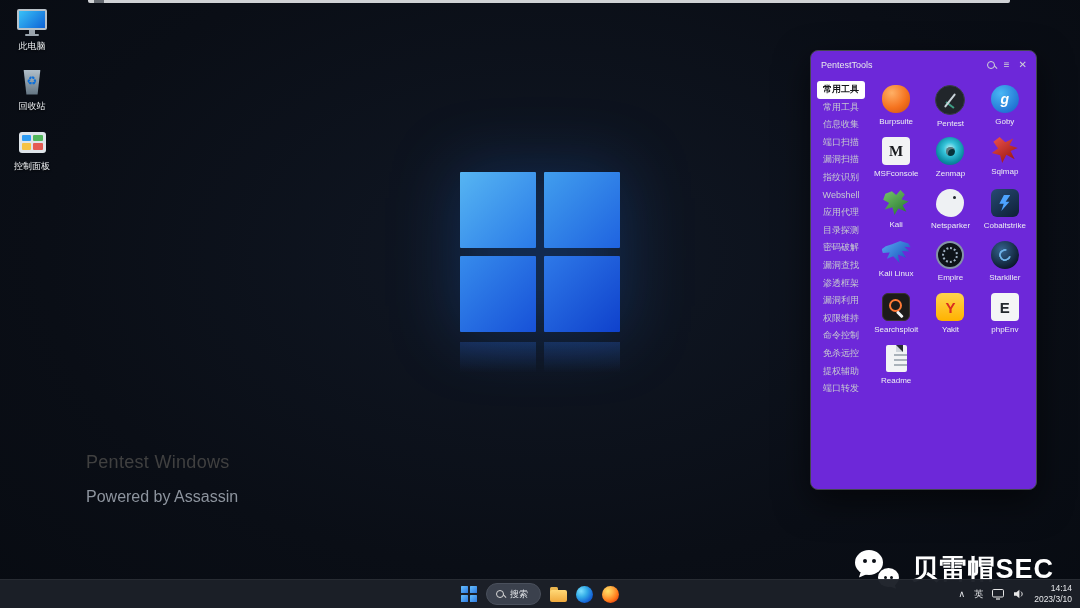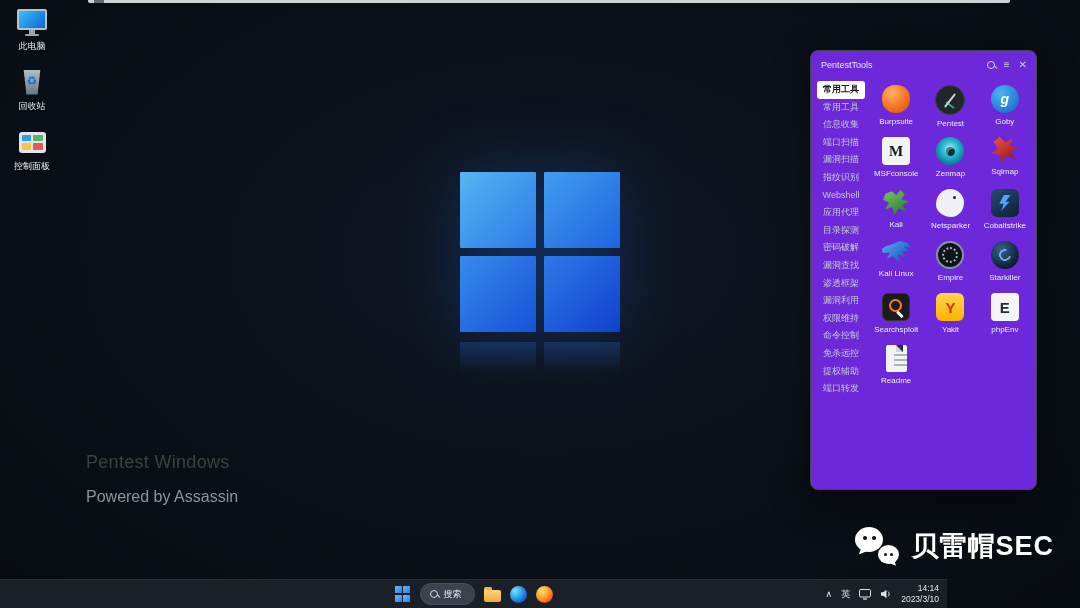--- a/index.html
+++ b/index.html
@@ -85,35 +85,35 @@
   .ti-searchsploit::after{content:'';position:absolute;bottom:5px;right:5px;width:8px;height:2.5px;background:#f2f4f6;transform:rotate(45deg);border-radius:1px}
   .ti-yakit{background:linear-gradient(180deg,#ffd44d,#ffb200);border-radius:6px}
   .ti-yakit .glyph{color:#d92e20;font-size:15px;font-weight:900}
   .ti-phpenv{background:#f4f5f6;border-radius:4px}
   .ti-phpenv .glyph{color:#24292e;font-size:15px;font-weight:800}
   .ti-readme{width:21px;height:27px;background:#f2f3f5;border-radius:2px}
   .ti-readme::before{content:'';position:absolute;top:0;right:3.5px;width:0;height:0;border-top:7px solid #272b33;border-left:7px solid #cfd5db}
   .ti-readme::after{content:'';position:absolute;left:8px;top:9px;width:13px;height:2px;background:#aab2ba;box-shadow:0 5px 0 #aab2ba,0 10px 0 #aab2ba}
 
   
-  .watermark{position:absolute;right:26px;bottom:44px;display:flex;align-items:center;gap:10px}
+  .watermark{position:absolute;right:26px;bottom:21px;display:flex;align-items:center;gap:10px}
   .wc-logo{position:relative;width:46px;height:37px}
   .wc-big{position:absolute;left:0;top:0;width:28px;height:25px;background:#fff;border-radius:50%}
   .wc-big::after{content:'';position:absolute;left:4px;bottom:-4px;width:7px;height:7px;background:#fff;transform:rotate(28deg);clip-path:polygon(0 0,100% 0,20% 100%)}
   .wc-small{position:absolute;right:2px;bottom:0;width:21px;height:19px;background:#fff;border-radius:50%}
   .wc-small::after{content:'';position:absolute;right:3px;bottom:-3px;width:6px;height:6px;background:#fff;transform:rotate(-30deg);clip-path:polygon(0 0,100% 0,80% 100%)}
   .wc-eye{position:absolute;border-radius:50%;background:#0a0e15}
   .e1{width:4px;height:4px;left:8px;top:9px}
   .e2{width:4px;height:4px;left:17px;top:9px}
   .e3{width:3px;height:3px;left:6px;top:8px}
   .e4{width:3px;height:3px;left:12px;top:8px}
   .wc-text{font-size:27px;font-weight:700;color:#fff;letter-spacing:1px}
 
   
-  .taskbar{position:absolute;left:0;bottom:0;width:947px;height:28px;background:rgba(28,32,40,.97);border-top:1px solid rgba(255,255,255,.06);display:flex;align-items:center;justify-content:center}
+  .taskbar{position:absolute;left:0;bottom:0;width:1080px;height:28px;background:rgba(28,32,40,.97);border-top:1px solid rgba(255,255,255,.06);display:flex;align-items:center;justify-content:center}
   .tb-center{display:flex;align-items:center;gap:9px}
   .start{width:16px;height:16px;display:grid;grid-template-columns:7px 7px;grid-template-rows:7px 7px;gap:1.6px;cursor:pointer}
   .start i{background:linear-gradient(135deg,#66c0ff,#2f7ae0);border-radius:.5px;display:block}
   .search-pill{height:20px;padding:0 12px 0 9px;border-radius:11px;background:#3b414d;border:1px solid #4a505c;display:flex;align-items:center;gap:6px;color:#e2e5e9;font-size:9px;cursor:pointer}
   .mini-mag{width:6px;height:6px;border:1.3px solid #d8d8d8;border-radius:50%;position:relative;display:inline-block}
   .mini-mag::after{content:'';position:absolute;width:4px;height:1.3px;background:#d8d8d8;right:-3.2px;bottom:-1.5px;transform:rotate(45deg);transform-origin:right center}
   .tb-folder{width:17px;height:15px;position:relative;cursor:pointer}
   .tb-folder::before{content:'';position:absolute;top:0;left:0;width:8px;height:5px;background:#eab54e;border-radius:1.5px 1.5px 0 0}
   .tb-folder::after{content:'';position:absolute;top:3px;left:0;width:17px;height:12px;background:linear-gradient(180deg,#ffd876,#f0a93c);border-radius:2px}
   .tb-edge{width:17px;height:17px;border-radius:50%;background:radial-gradient(circle at 30% 30%,#7de0ff 0%,#35aee8 35%,#1565d8 70%,#0a3f9e);cursor:pointer}

